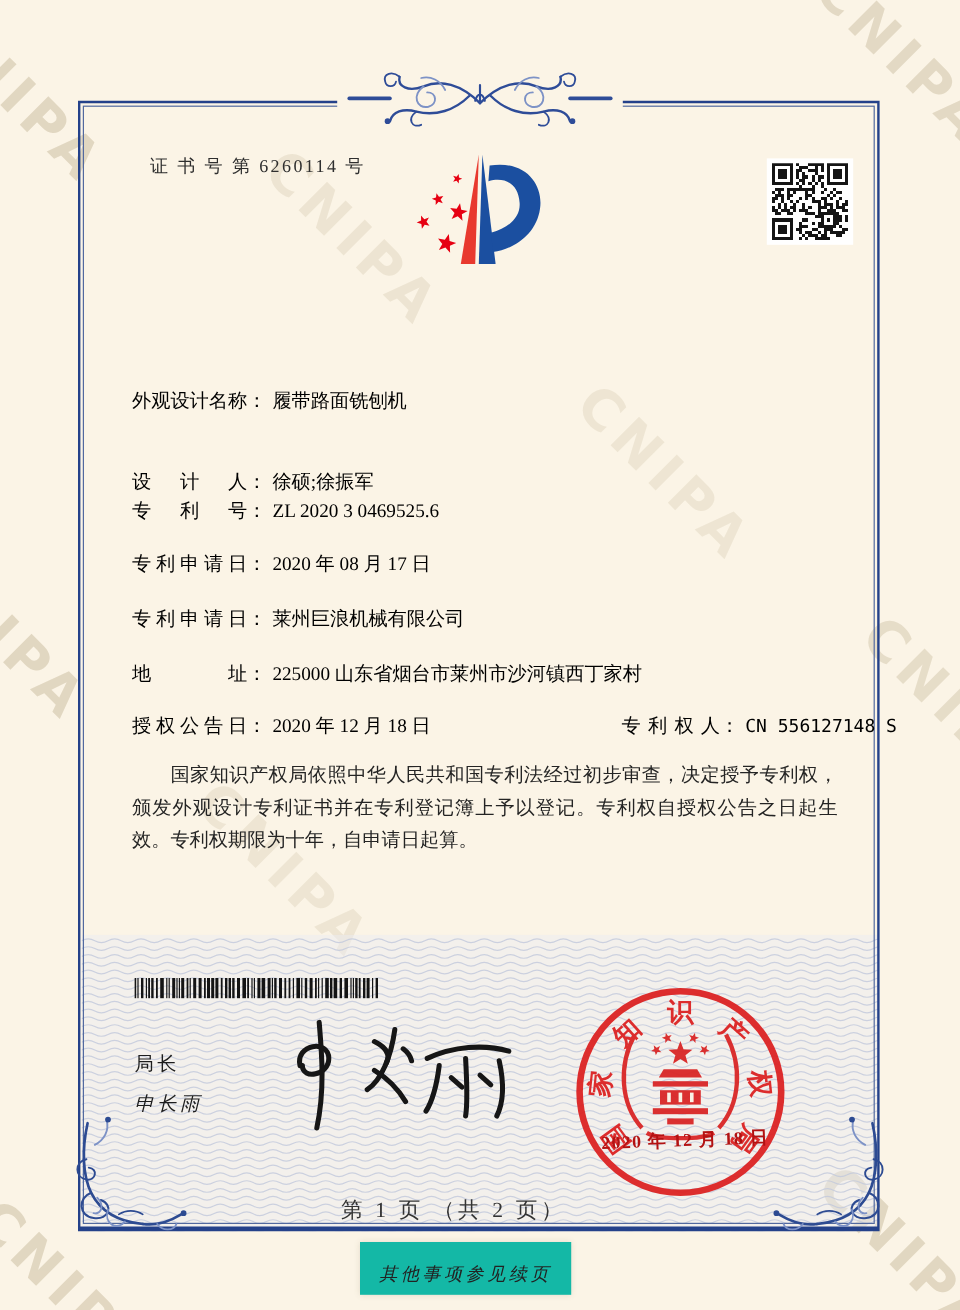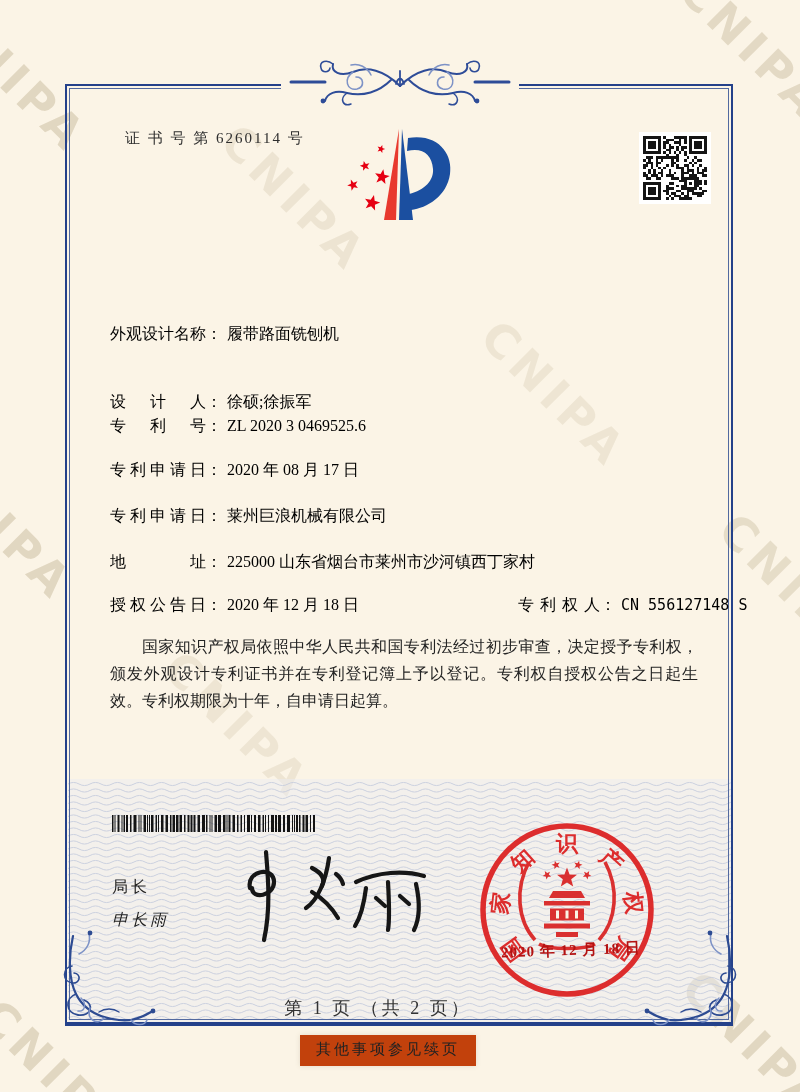--- a/index.html
+++ b/index.html
@@ -48,21 +48,21 @@
   .signer.t1{top:877px;} .signer.t2{top:910px;font-style:italic;}
   .signature{position:absolute;left:228px;top:845px;width:210px;height:102px;}
 
   .seal{position:absolute;left:477px;top:820px;width:180px;height:180px;z-index:6;opacity:.93;}
   .sealdate{position:absolute;left:499px;top:941px;width:144px;text-align:center;z-index:7;
             font-size:15px;font-weight:600;letter-spacing:1px;color:#b31212;transform:rotate(-2deg);}
 
   .pagenum{position:absolute;left:0;top:996px;width:756px;text-align:center;
            font-size:18px;letter-spacing:3px;color:#333;}
   .footnote{position:absolute;left:388px;top:1035px;transform:translateX(-50%);z-index:6;
-            background:#c2410c;padding:5px 16px 7px;font-size:15px;
+            background:#14b8a6;padding:18px 16px 7px;font-size:15px;font-style:italic;
             letter-spacing:3px;color:#222;box-shadow:0 0 5px rgba(120,110,80,.18);white-space:nowrap;}
 </style>
 </head>
 <body>
 
 <div class="page">
 
   <div class="wm" style="left:-78px;top:52px;opacity:.30">CNIPA</div>
   <div class="wm" style="left:202px;top:171px;opacity:.16">CNIPA</div>
   <div class="wm" style="left:660px;top:20px;opacity:.28">CNIPA</div>

